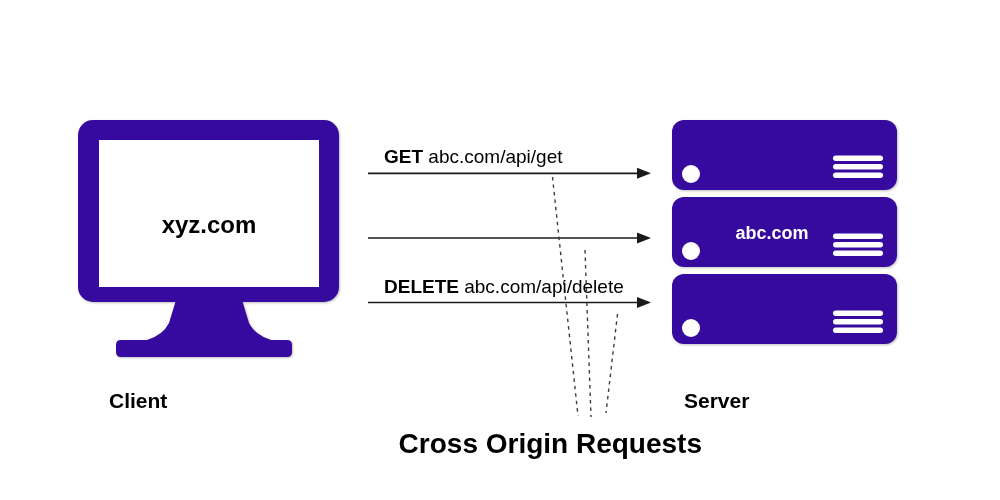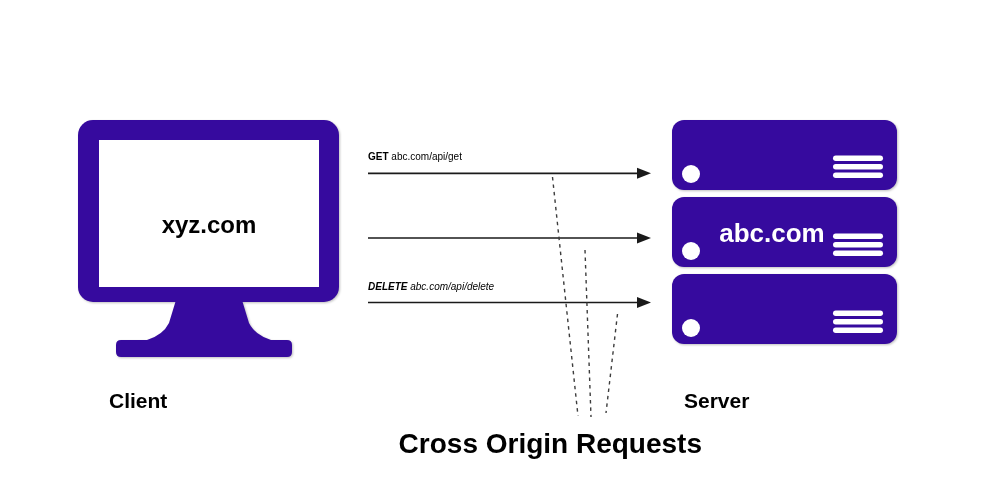--- a/index.html
+++ b/index.html
@@ -16,30 +16,30 @@
   .txt { position: absolute; color: #000000; }
 
   .screen-label {
     left: 99px; top: 140px; width: 220px; height: 173px;
     display: flex; align-items: center; justify-content: center;
     font-size: 24px; font-weight: bold; padding-bottom: 4px;
   }
   .server-unit-label {
     left: 672px; top: 197px; width: 200px; height: 68px;
     display: flex; align-items: center; justify-content: center;
-    font-size: 26px; font-weight: bold; color: #ffffff; padding-top: 4px;
+    font-size: 18px; font-weight: bold; color: #ffffff; padding-top: 4px;
   }
   .request-label {
-    left: 368px; height: 19px; line-height: 19px;
-    font-size: 10px; white-space: nowrap;
+    left: 384px; height: 19px; line-height: 19px;
+    font-size: 19px; white-space: nowrap;
   }
   .request-label .method { font-weight: bold; }
   .request-label-1 { top: 147px; }
   .request-label-2 { top: 212px; }
-  .request-label-3 { top: 277px; font-style: italic; }
+  .request-label-3 { top: 277px; }
 
   .caption {
     width: 200px; 
     font-size: 21px; font-weight: bold; line-height: 23px;
   }
   .client-caption { left: 109px; top: 389px; }
   .server-caption { left: 684px; top: 389px; }
 
   .diagram-title {
     left: 302px; top: 428px; width: 400px; text-align: right;

